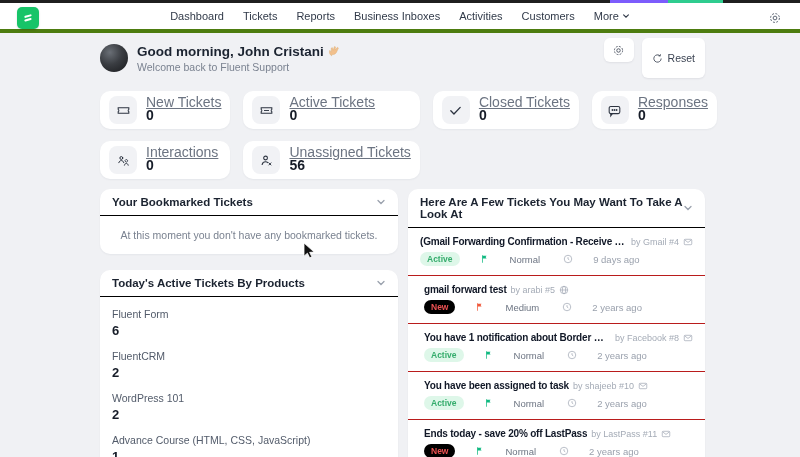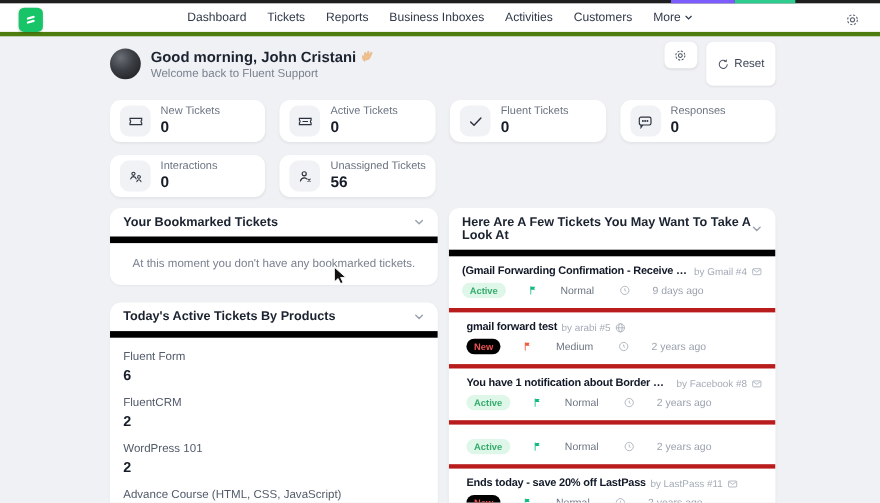--- a/index.html
+++ b/index.html
@@ -36,41 +36,41 @@
   .btn { background:#fff; border:none; border-radius:6px; box-shadow:0 1px 2px rgba(20,30,50,.08);
          display:flex; align-items:center; gap:5px; cursor:pointer; color:#3c4453; }
   .icon-btn { width:30px; height:24px; justify-content:center; }
   .reset-btn { height:40px; padding:0 10px; font-size:10.5px; font-weight:500; color:#3c4453; }
 
   
   .stats-grid { margin-top:13px; display:grid; grid-template-columns:repeat(4,1fr); gap:12px 13px; }
   .stat-card { background:#fff; border-radius:10px; padding:5px 9px; height:38px; display:flex; align-items:center; gap:9px;
                box-shadow:0 1px 2px rgba(20,30,50,.05); cursor:pointer; }
   .stat-icon { width:28px; height:28px; border-radius:8px; background:#f1f2f5; display:flex; align-items:center; justify-content:center; color:#2c3340; flex:none; }
-  .stat-label { font-size:10px; color:#6c7482; line-height:10px; white-space:nowrap; }
+  .stat-label { font-size:14px; color:#6c7482; line-height:10px; white-space:nowrap;text-decoration:underline; }
   .stat-value { font-size:14px; font-weight:bold; color:#161c28; line-height:16px; }
 
   
   .panels-row { margin-top:10px; display:flex; gap:10px; align-items:flex-start; }
   .left-col { width:298px; flex:none; }
   .panel { background:#fff; border-radius:10px; box-shadow:0 1px 2px rgba(20,30,50,.05); overflow:hidden; }
   .panel-header { display:flex; align-items:center; justify-content:space-between; padding:7px 12px;
-                  border-bottom:6px solid #000000; cursor:pointer; }
+                  border-bottom:1px solid #000000; cursor:pointer; }
   .panel-header h3 { font-size:11.5px; font-weight:bold; color:#1b2330; }
   .chev { color:#9aa1ad; flex:none; }
   .empty-msg { padding:13px 10px; font-size:10.5px; color:#7a8290; text-align:center; }
   .products-panel { margin-top:16px; }
   .products-grid { padding:11px 12px 12px; display:grid; grid-template-columns:repeat(1,1fr); gap:12px 8px; }
   .product-name { font-size:10.5px; color:#525b6a; line-height:13px; }
   .product-count { font-size:13px; font-weight:bold; color:#161c28; margin-top:2px; }
 
   
   .right-col { flex:1; }
   .ticket-item { padding:8px 12px 9px; cursor:pointer; }
-  .ticket-item + .ticket-item { border-top:4px solid #b91c1c;padding-left:16px; }
+  .ticket-item + .ticket-item { border-top:1px solid #b91c1c;padding-left:16px; }
   .ticket-title-row { display:flex; align-items:center; gap:4px; white-space:nowrap; overflow:hidden; }
   .ticket-title { font-size:10px; font-weight:bold; color:#111827; letter-spacing:-0.2px; overflow:hidden; text-overflow:ellipsis; flex:0 1 auto; min-width:0; }
   .ticket-by { font-size:9px; color:#a4abb6; flex:none; }
   .src-icon { color:#a4abb6; flex:none; display:flex; }
   .ticket-meta { margin-top:5px; display:flex; align-items:center; gap:20px; }
   .pill { font-size:8.5px; font-weight:bold; padding:2px 7px; border-radius:9px; }
   .status-active { background:#def7e9; color:#35ac6c; }
   .status-new { background:#000000; color:#ee5253; }
   .flag { display:flex; }
   .flag-green { color:#10b981; }
@@ -180,21 +180,21 @@
         </div>
       </div>
 
       <div class="stat-card">
         <div class="stat-icon">
           <svg width="15" height="15" viewBox="0 0 24 24" fill="none" stroke="#2c3340" stroke-width="2.1" stroke-linecap="round" stroke-linejoin="round">
             <path d="M4.5 12.5l5 5L19.5 7"></path>
           </svg>
         </div>
         <div class="stat-info">
-          <div class="stat-label">Fluent Tickets</div>
+          <div class="stat-label">Closed Tickets</div>
           <div class="stat-value">0</div>
         </div>
       </div>
 
       <div class="stat-card">
         <div class="stat-icon">
           <svg width="15" height="15" viewBox="0 0 24 24" fill="none" stroke="#2c3340" stroke-width="1.7">
             <rect x="3.5" y="5.5" width="17" height="11.5" rx="2.5"></rect>
             <path d="M8.5 17l-2.5 3.5V17"></path>
             <circle cx="8.7" cy="11.2" r="0.6" fill="#2c3340"></circle>
@@ -374,20 +374,30 @@
                 <svg width="10" height="10" viewBox="0 0 24 24" fill="none" stroke="currentColor" stroke-width="1.8">
                     <circle cx="12" cy="12" r="9"></circle>
                     <path d="M12 7.5V12l3 2"></path>
                   </svg>
               </span>
               <span class="meta-text meta-time">2 years ago</span>
             </div>
           </div>
 
           <div class="ticket-item">
+            <div class="ticket-title-row">
+              <span class="ticket-title">You have been assigned to task</span>
+              <span class="ticket-by">by shajeeb #10</span>
+              <span class="src-icon">
+                <svg width="10" height="10" viewBox="0 0 24 24" fill="none" stroke="currentColor" stroke-width="1.8">
+                    <rect x="3" y="5.5" width="18" height="13" rx="2"></rect>
+                    <path d="M4 7l8 6 8-6"></path>
+                  </svg>
+              </span>
+            </div>
             <div class="ticket-meta">
               <span class="pill status-active">Active</span>
               <span class="flag flag-green">
                 <svg width="10" height="10" viewBox="0 0 24 24">
                     <path d="M6 3v18" stroke="currentColor" stroke-width="1.8"></path>
                     <path d="M6 4h9.8l-2.4 3.3 2.4 3.3H6z" fill="currentColor"></path>
                   </svg>
               </span>
               <span class="meta-text">Normal</span>
               <span class="clock">

